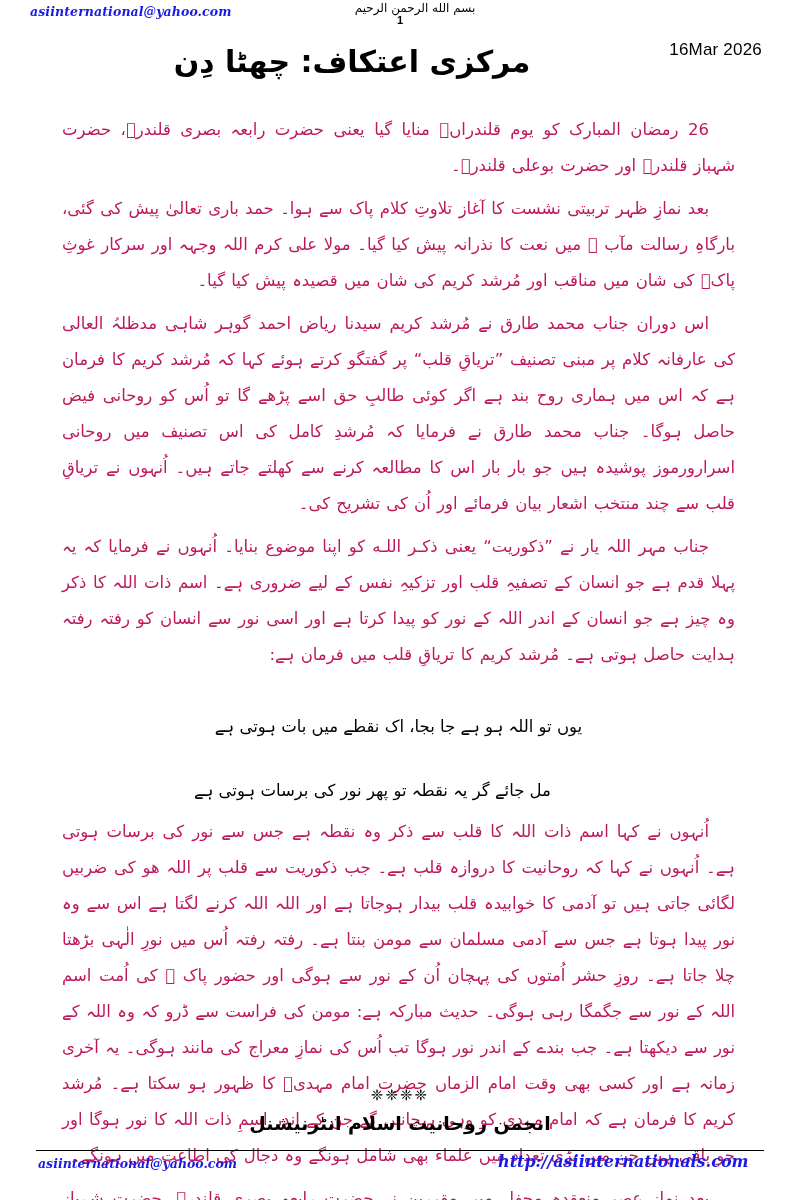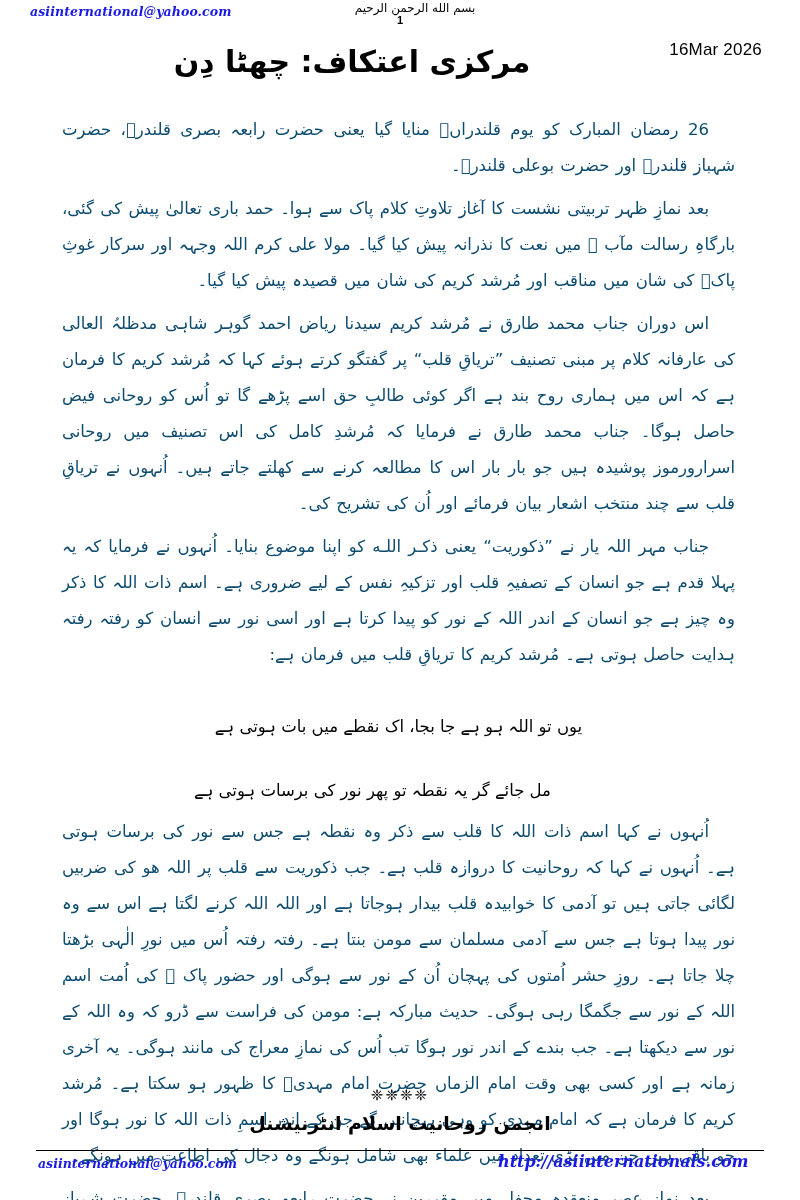--- a/index.html
+++ b/index.html
@@ -57,21 +57,21 @@
     direction:rtl;text-align:justify;
     font-family:"DejaVu Sans",sans-serif;
   }
   p.para{
     margin:0 0 7px 0;
     font-size:16.5px;
     line-height:36px;
     text-align:justify;
     text-justify:inter-word;
     text-indent:26px;
-    color:#0c4a6e;
+    color:#be185d;
     word-spacing:1px;
   }
   p.para:last-child{margin-bottom:0;}
   p.para.last-line-right{text-align:justify;}
 
   .verse-line{
     margin:4px 0 6px 0;
     font-size:16.5px;line-height:34px;
     text-align:center;text-indent:0;
     direction:rtl;color:#000;

